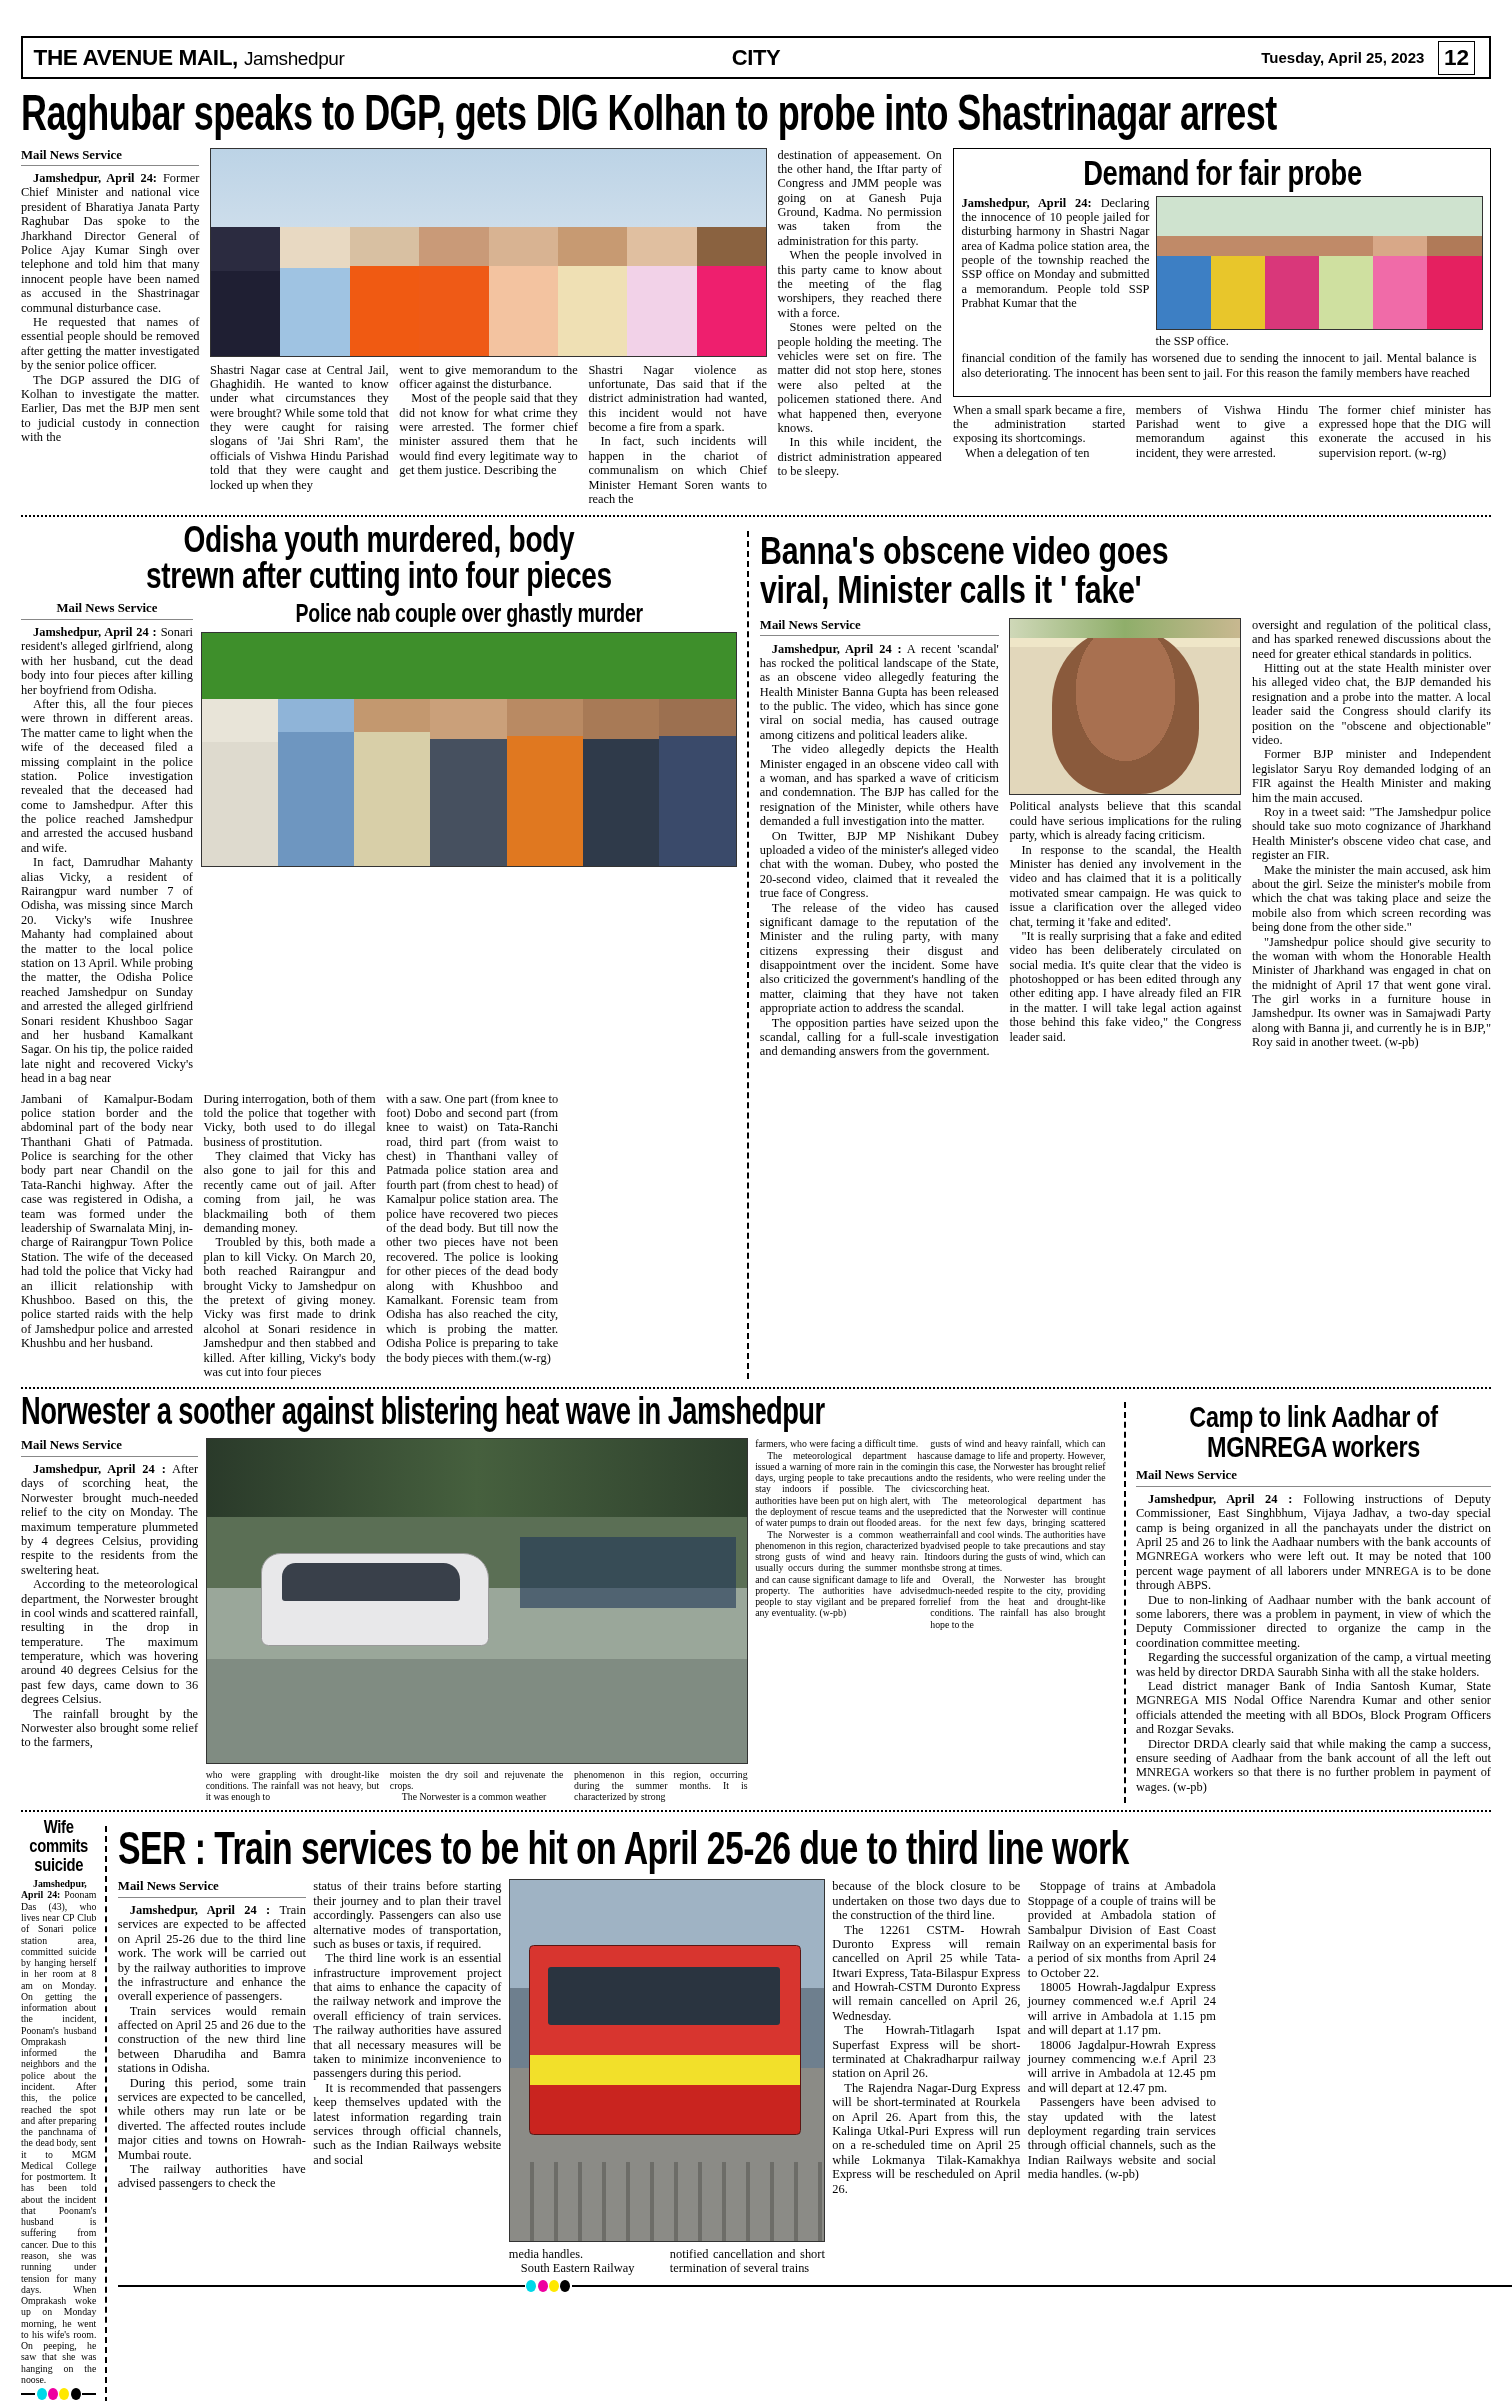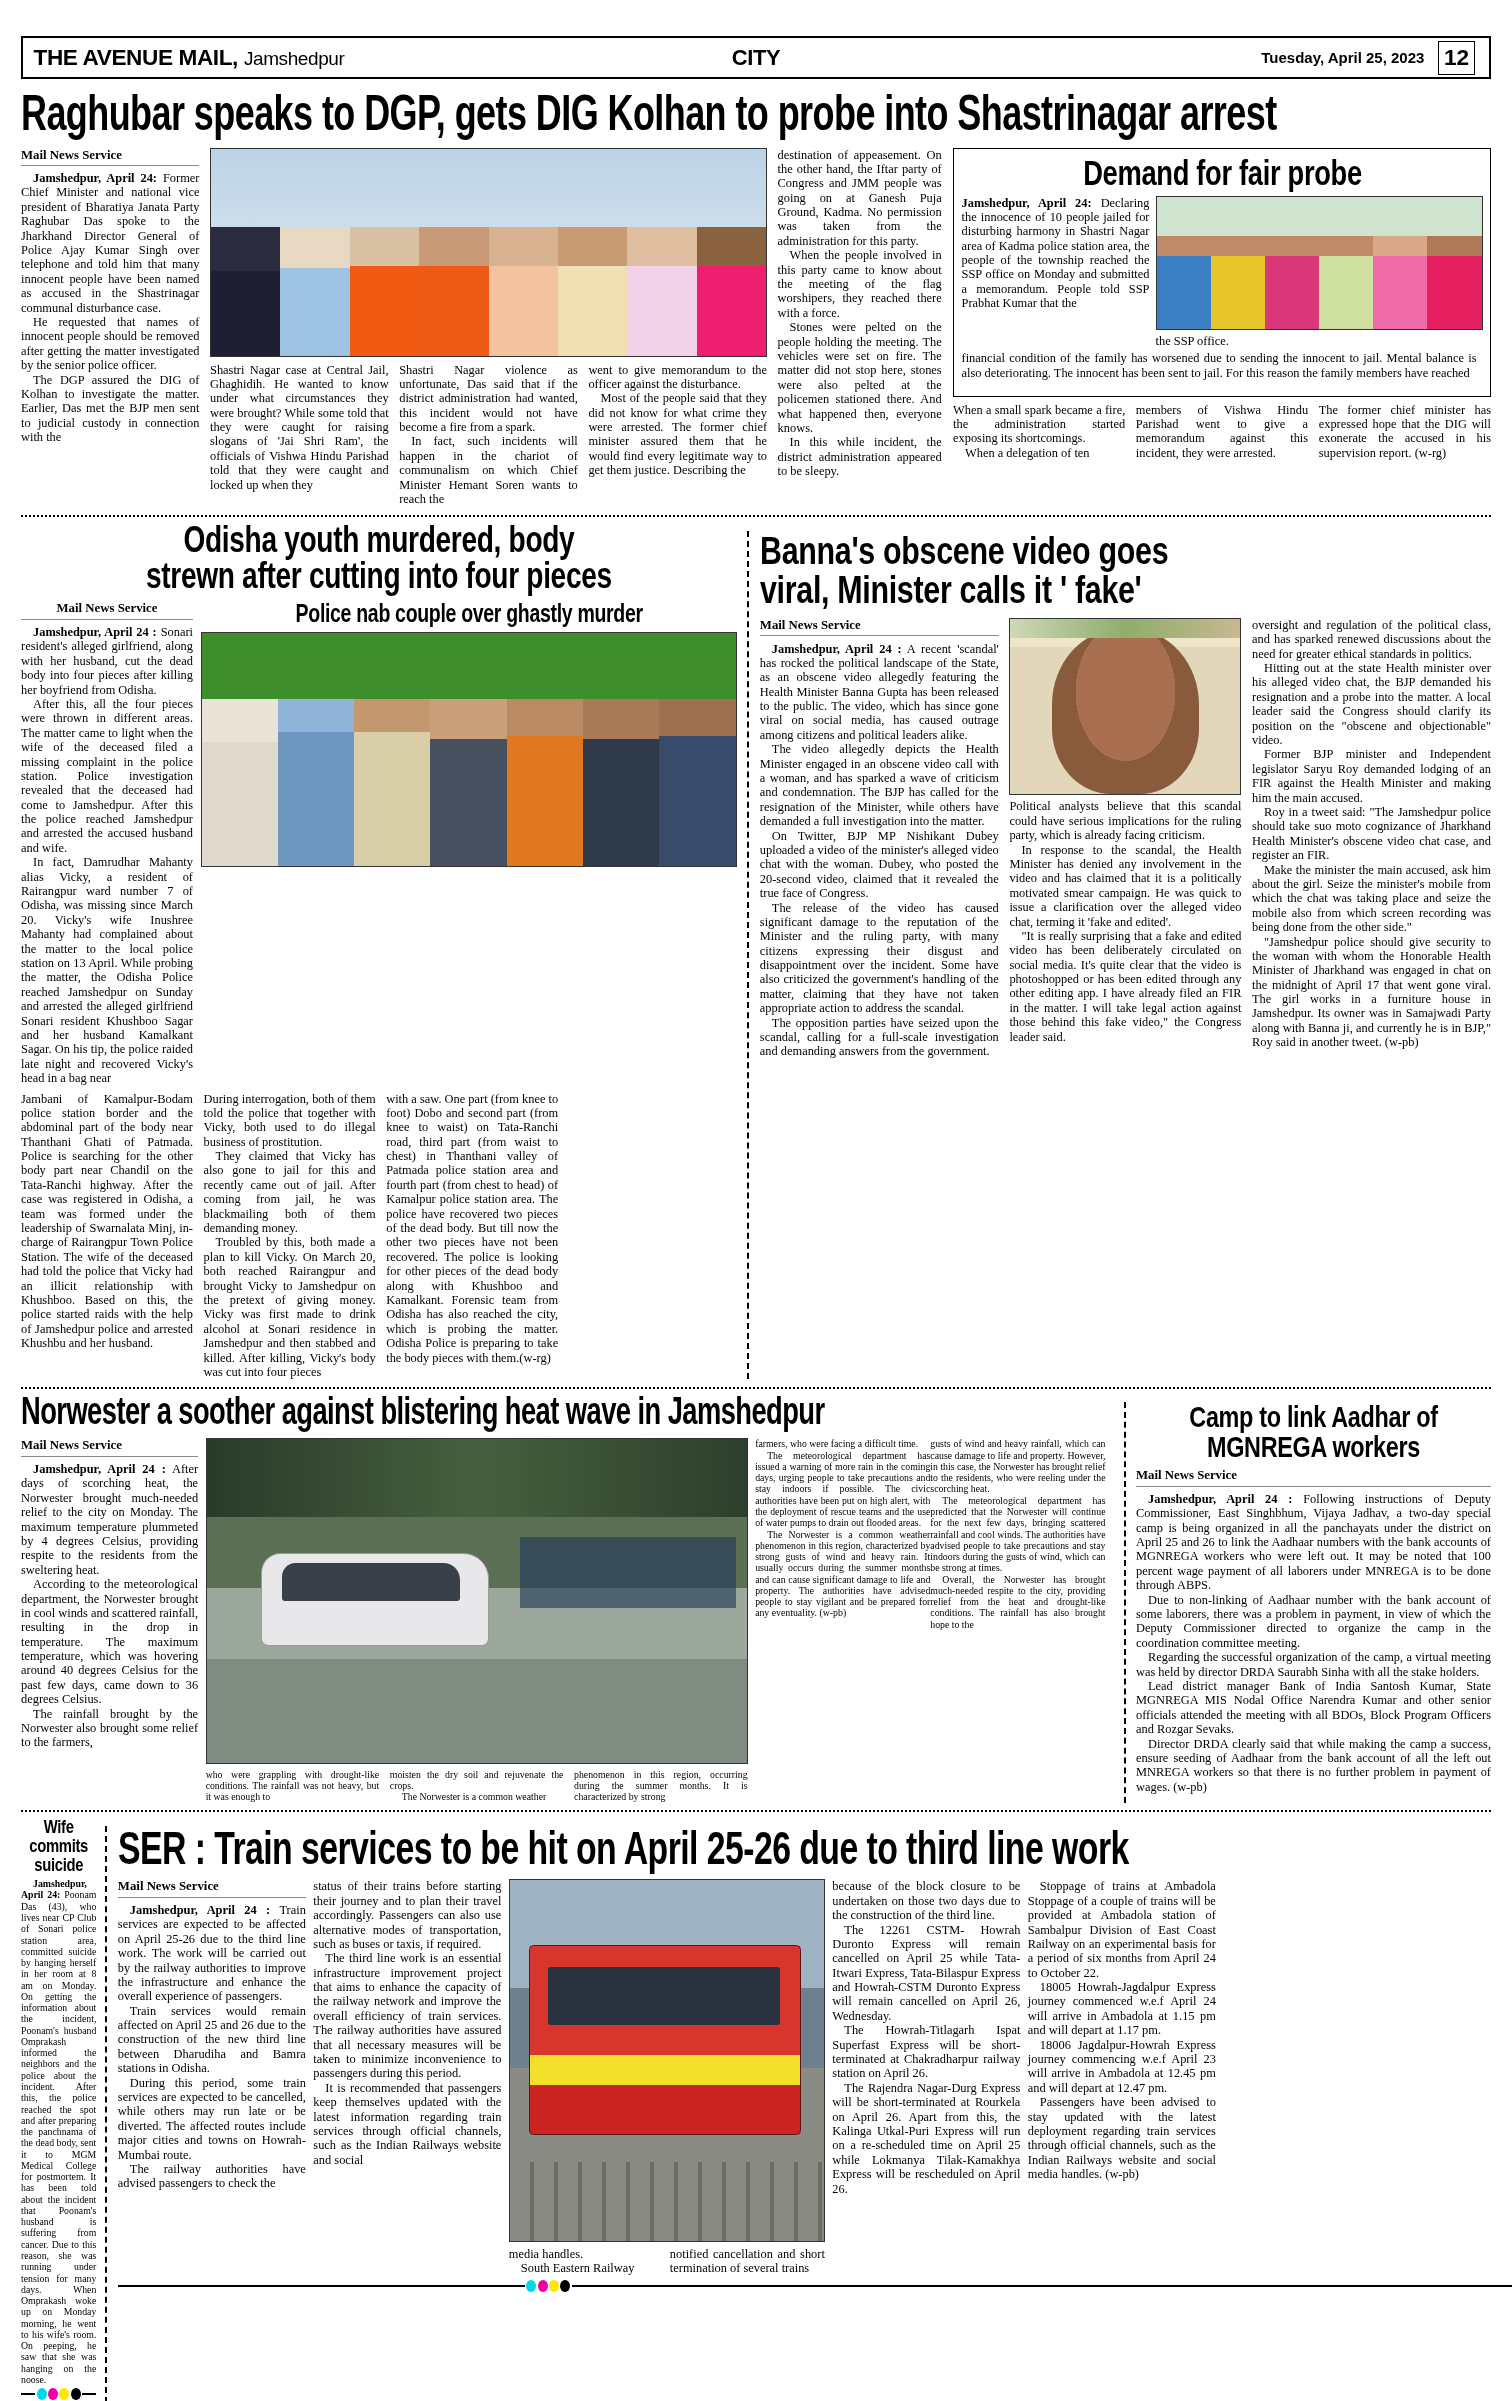--- a/index.html
+++ b/index.html
@@ -73,21 +73,21 @@
   <div style="height:10.5px;"></div>
   <h1 class="head" style="font-size:50px;width:139%;">Raghubar speaks to DGP, gets DIG Kolhan to probe into Shastrinagar arrest</h1>
 
   <div style="height:10.5px;"></div>
   <div class="cols">
 
     <div class="col" style="width:187px;">
       <div class="byline">Mail News Service</div>
       <div class="byline-rule"></div>
       <div class="body-txt ind"><b>Jamshedpur, April 24:</b> Former Chief Minister and national vice president of Bharatiya Janata Party Raghubar Das spoke to the Jharkhand Director General of Police Ajay Kumar Singh over telephone and told him that many innocent people have been named as accused in the Shastrinagar communal disturbance case.</div>
-      <div class="body-txt ind">He requested that names of innocent people should be removed after getting the matter investigated by the senior police officer.</div>
+      <div class="body-txt ind">He requested that names of essential people should be removed after getting the matter investigated by the senior police officer.</div>
       <div class="body-txt ind">The DGP assured the DIG of Kolhan to investigate the matter. Earlier, Das met the BJP men sent to judicial custody in connection with the</div>
     </div>
 
     <div style="width:557px;padding:0 5.3px;">
       <div class="photo" style="height:207px;">
         <div class="ph-sky" style="position:absolute;inset:0;"></div>
         <div class="figs">
           <div style="background:linear-gradient(#2b2b40 34%,#1f1f33 34%);"></div>
           <div style="background:linear-gradient(#e8d9c2 32%,#9fc3e2 32%);"></div>
           <div style="background:linear-gradient(#d8c0a2 30%,#f05a12 30%);"></div>
@@ -97,26 +97,26 @@
           <div style="background:linear-gradient(#e0bfa0 30%,#f2d2e8 30%);"></div>
           <div style="background:linear-gradient(#8a6240 30%,#ee1f6e 30%);"></div>
         </div>
       </div>
       <div style="height:6px;"></div>
       <div class="cols">
         <div class="col" style="width:181px;">
           <div class="body-txt">Shastri Nagar case at Central Jail, Ghaghidih. He wanted to know under what circumstances they were brought? While some told that they were caught for raising slogans of 'Jai Shri Ram', the officials of Vishwa Hindu Parishad told that they were caught and locked up when they</div>
         </div>
         <div class="col" style="width:181px;">
+          <div class="body-txt">went to give memorandum to the officer against the disturbance.</div>
+          <div class="body-txt ind">Most of the people said that they did not know for what crime they were arrested. The former chief minister assured them that he would find every legitimate way to get them justice. Describing the</div>
+        </div>
+        <div class="col" style="width:181px;">
           <div class="body-txt">Shastri Nagar violence as unfortunate, Das said that if the district administration had wanted, this incident would not have become a fire from a spark.</div>
           <div class="body-txt ind">In fact, such incidents will happen in the chariot of communalism on which Chief Minister Hemant Soren wants to reach the</div>
-        </div>
-        <div class="col" style="width:181px;">
-          <div class="body-txt">went to give memorandum to the officer against the disturbance.</div>
-          <div class="body-txt ind">Most of the people said that they did not know for what crime they were arrested. The former chief minister assured them that he would find every legitimate way to get them justice. Describing the</div>
         </div>
       </div>
     </div>
 
     <div class="col" style="width:172px;">
       <div class="body-txt">destination of appeasement. On the other hand, the Iftar party of Congress and JMM people was going on at Ganesh Puja Ground, Kadma. No permission was taken from the administration for this party.</div>
       <div class="body-txt ind">When the people involved in this party came to know about the meeting of the flag worshipers, they reached there with a force.</div>
       <div class="body-txt ind">Stones were pelted on the people holding the meeting. The vehicles were set on fire. The matter did not stop here, stones were also pelted at the policemen stationed there. And what happened then, everyone knows.</div>
       <div class="body-txt ind">In this while incident, the district administration appeared to be sleepy.</div>
     </div>

